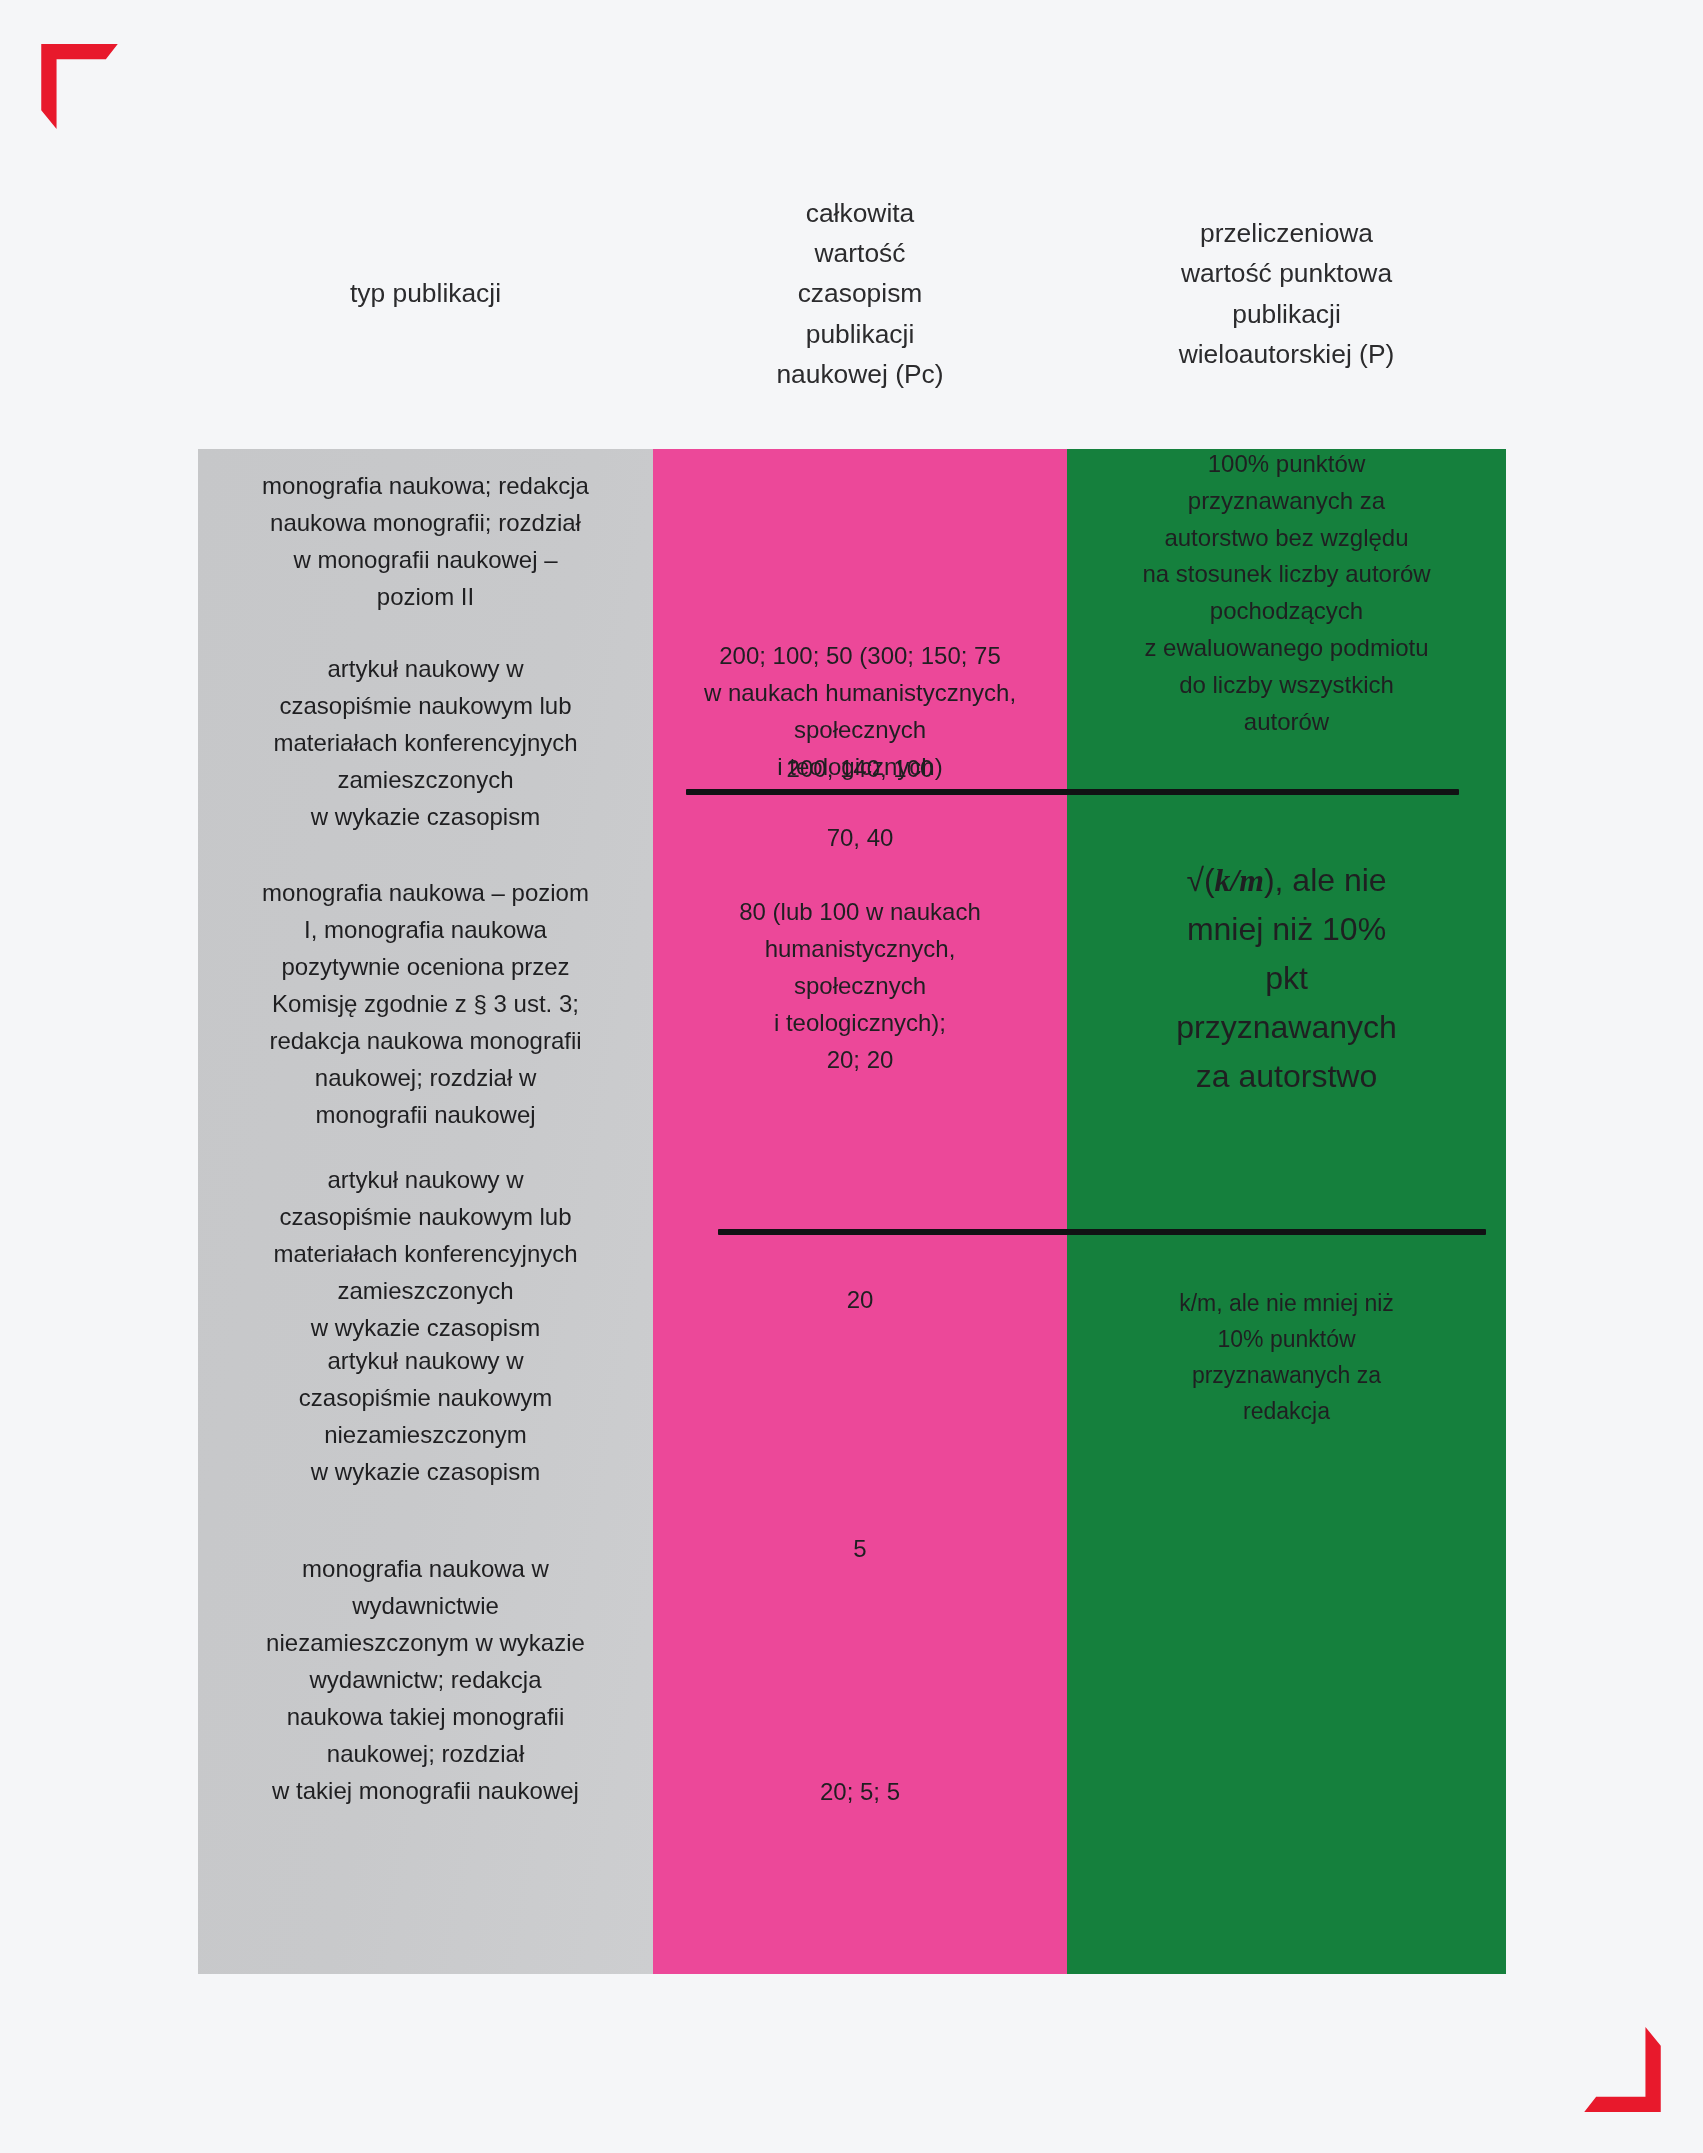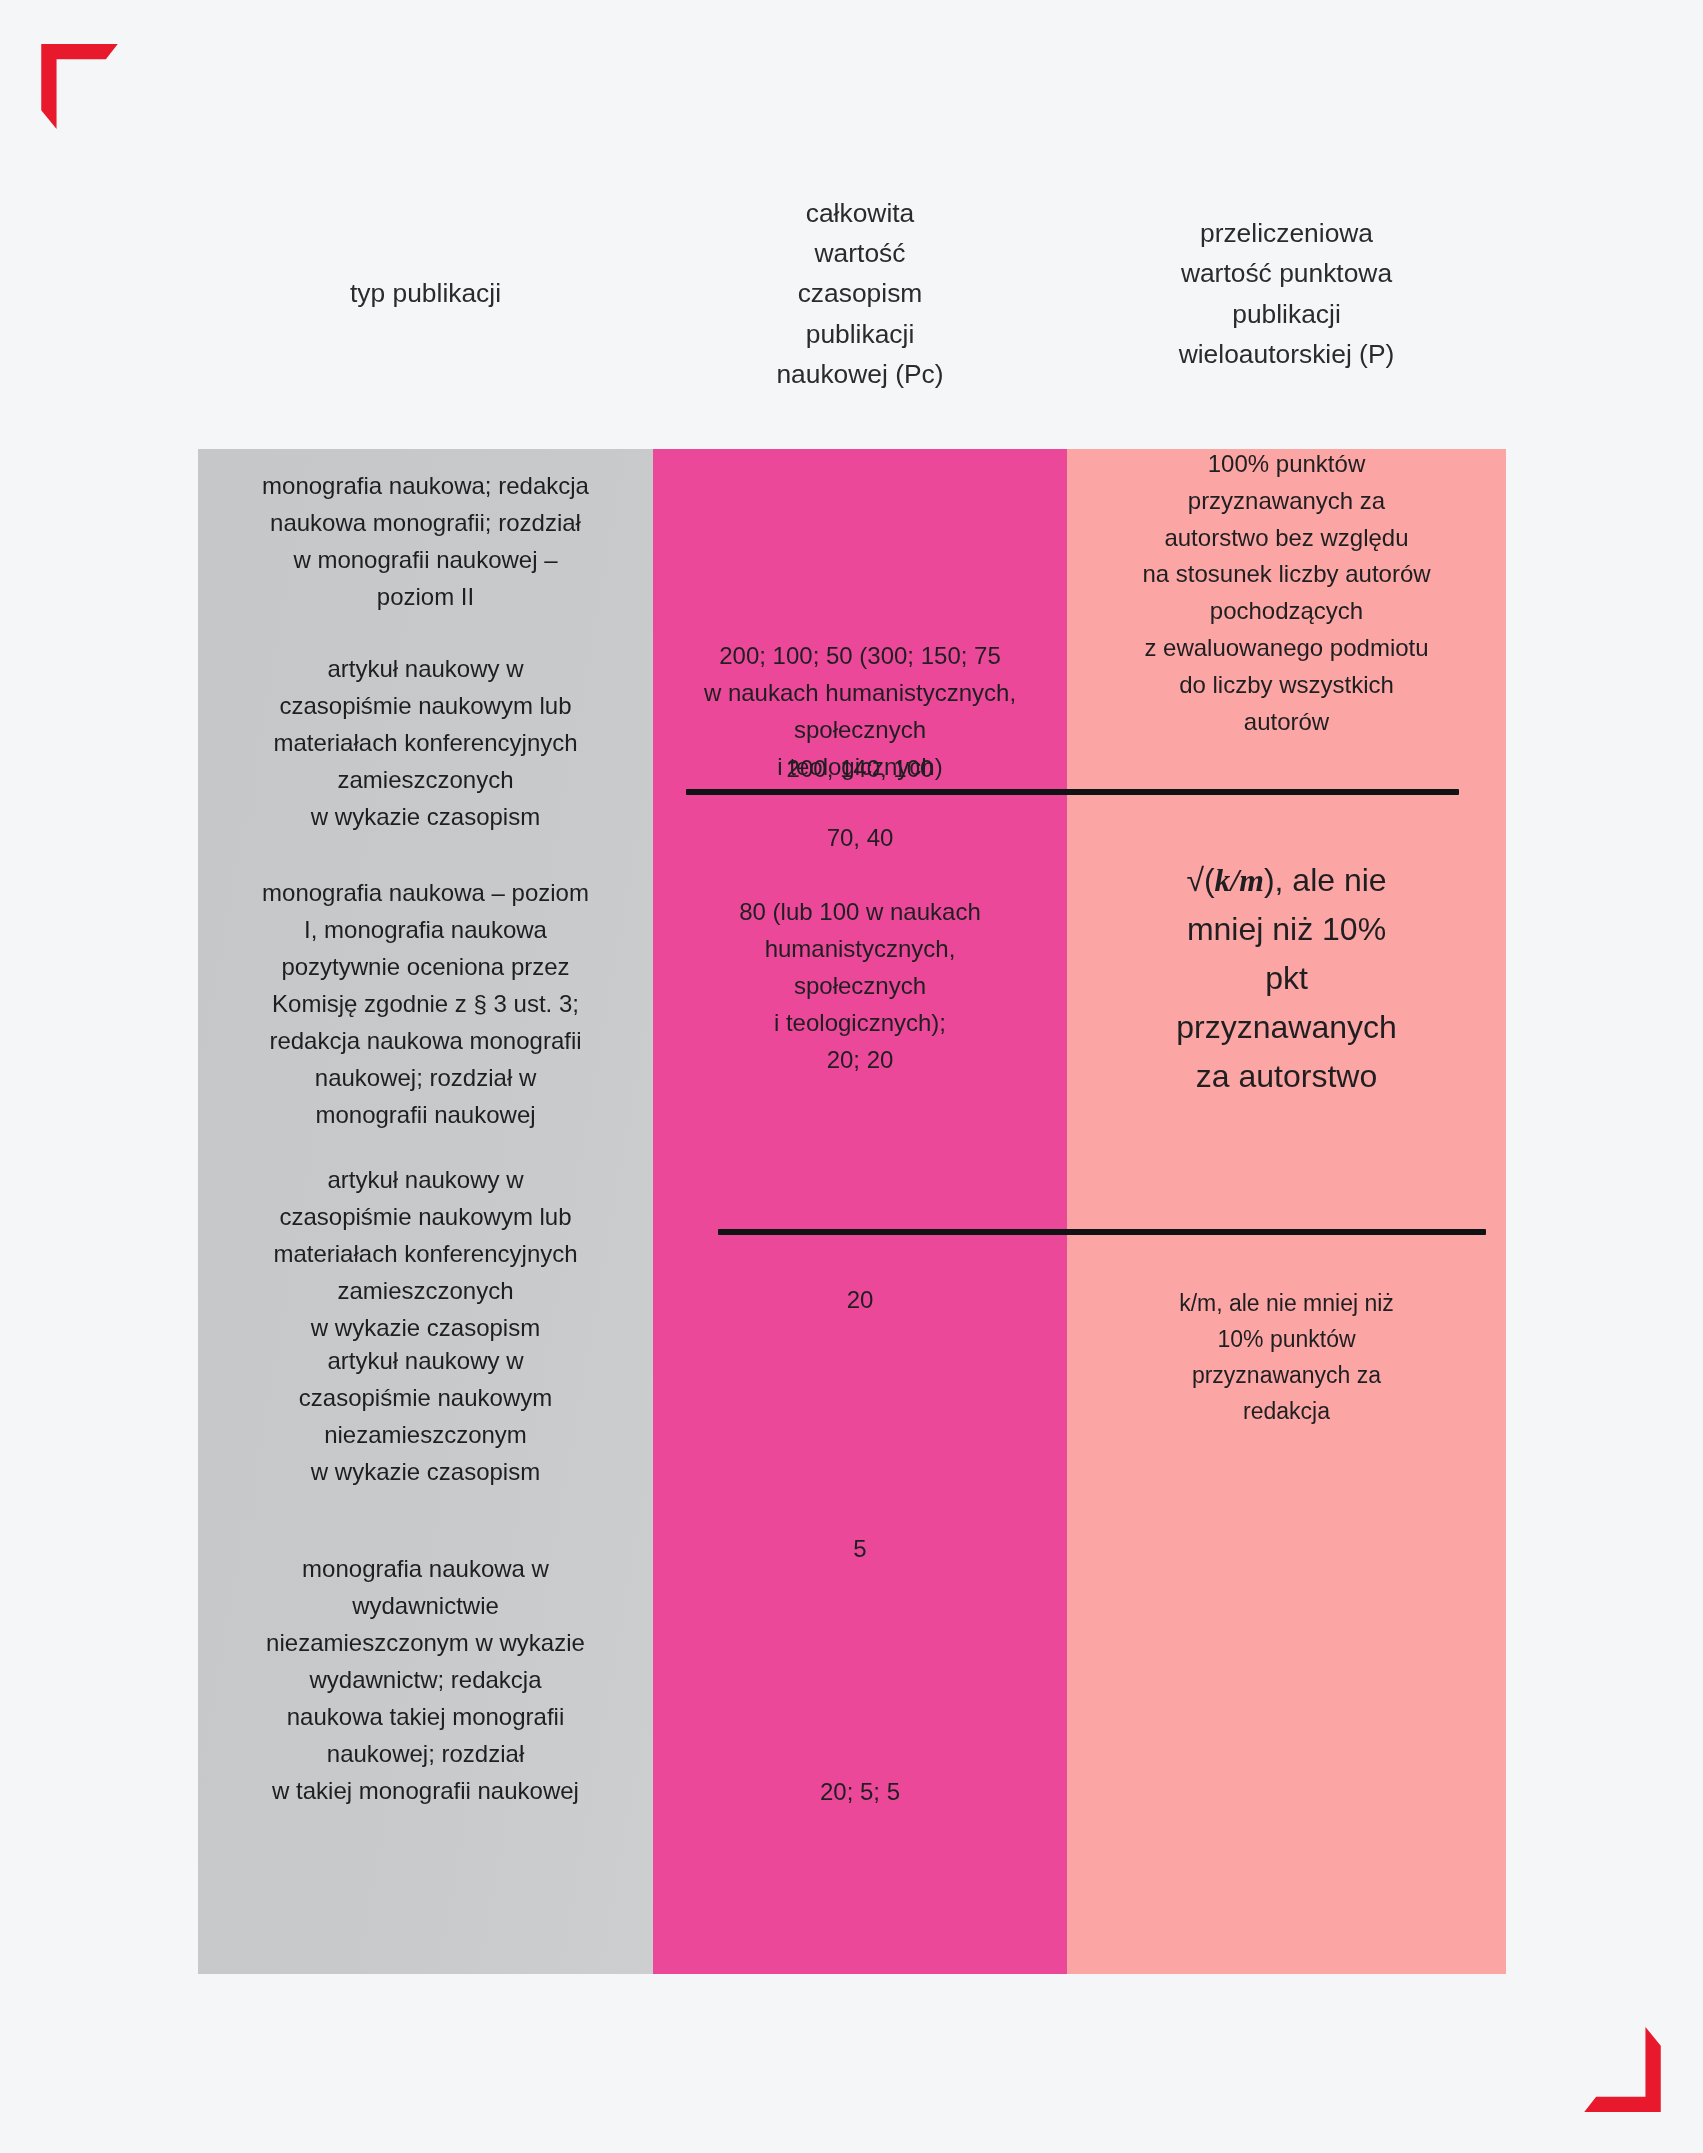--- a/index.html
+++ b/index.html
@@ -74,21 +74,21 @@
   .col-1 {
     width: 455px;
     background: linear-gradient(100deg, #c6c7c9 0%, #c8c9cb 55%, #cdced0 100%);
   }
   .col-2 {
     width: 414px;
     background: #ec4899;
   }
   .col-3 {
     width: 439px;
-    background: #fca5a5;
+    background: #15803d;
   }
 
   .cell {
     position: absolute;
     box-sizing: border-box;
     text-align: center;
     font-size: 24px;
     line-height: 1.54;
     color: #1f1f21;
     padding: 0 15.3px;

